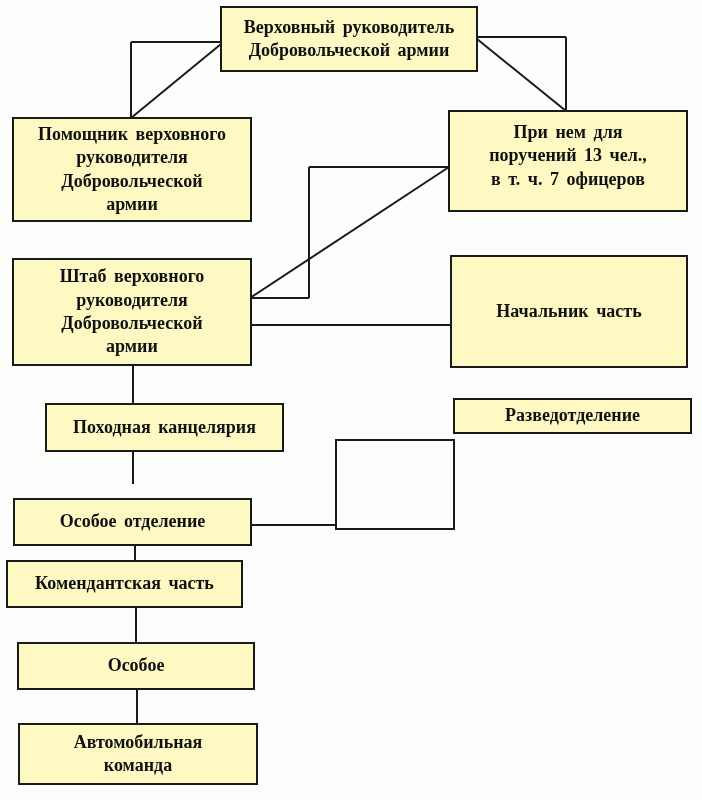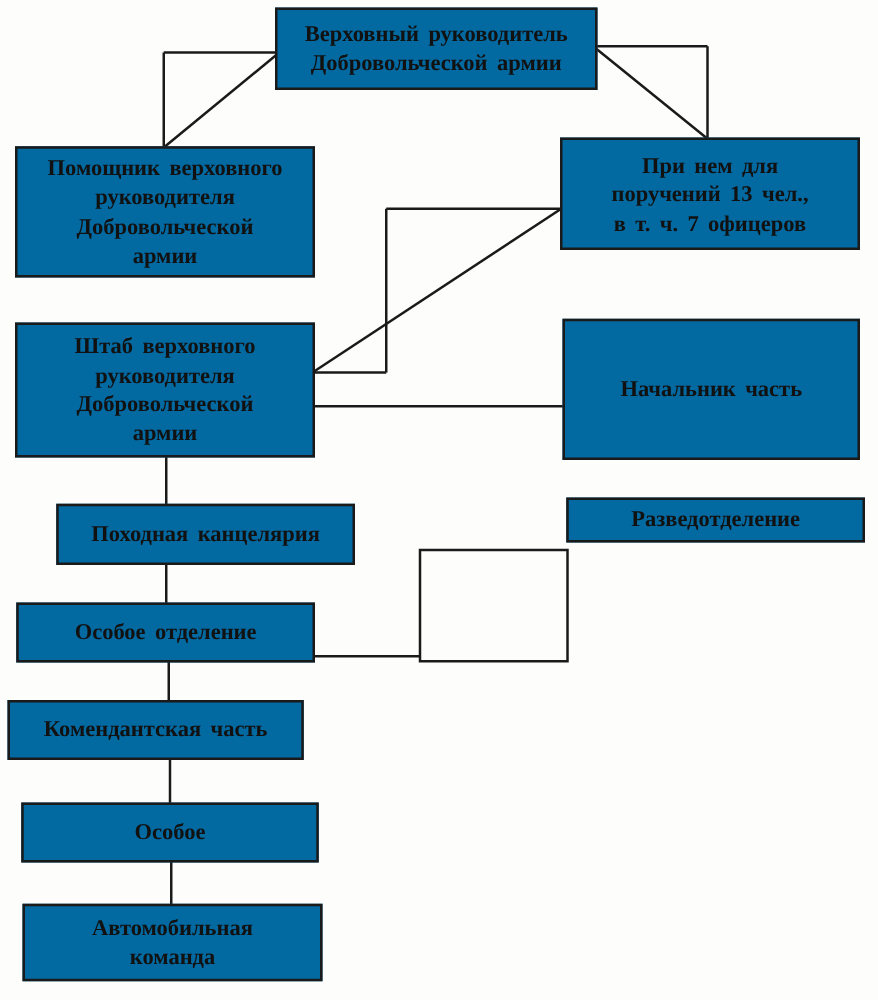--- a/index.html
+++ b/index.html
@@ -23,44 +23,44 @@
   }
   #wires line, #wires rect {
     stroke: #1a1a1a;
     stroke-width: 2;
     fill: none;
   }
   .node {
     position: absolute;
     box-sizing: border-box;
     border: 2px solid #1a1a1a;
-    background: #0369a1;
+    background: #fef9c3;
     z-index: 1;
     display: flex;
     align-items: center;
     justify-content: center;
     text-align: center;
     font-size: 18px;
     font-weight: bold;
     line-height: 1.3;
     color: #111;
     white-space: pre-line;
     word-spacing: 3px;
     padding: 2px 4px;
   }
   
   #supreme      { left: 220px; top: 6px;   width: 258px; height: 66px; }
   #assistant    { left: 12px;  top: 117px; width: 240px; height: 105px; }
-  #attached     { left: 448px; top: 110px; width: 240px; height: 90px;
+  #attached     { left: 448px; top: 110px; width: 240px; height: 102px;
                   align-items: flex-start; padding-top: 9px; }
   #staff-hq     { left: 12px;  top: 258px; width: 240px; height: 108px; }
   #chief        { left: 450px; top: 255px; width: 238px; height: 113px; }
   #chancellery  { left: 13px;  top: 403px; width: 239px; height: 49px; margin-left: 32px; }
   #intel        { left: 453px; top: 398px; width: 239px; height: 36px; }
-  #special      { left: 13px;  top: 482px; width: 239px; height: 48px; }
+  #special      { left: 13px;  top: 498px; width: 239px; height: 48px; }
   #counterintel { left: 453px; top: 477px; width: 239px; height: 48px; }
   #commandant   { left: 6px;  top: 560px; width: 237px; height: 48px; }
   #convoy       { left: 17px;  top: 642px; width: 238px; height: 48px; }
   #automobile   { left: 18px;  top: 723px; width: 240px; height: 62px; }
 </style>
 </head>
 <body>
 
 <div id="stage">
 

